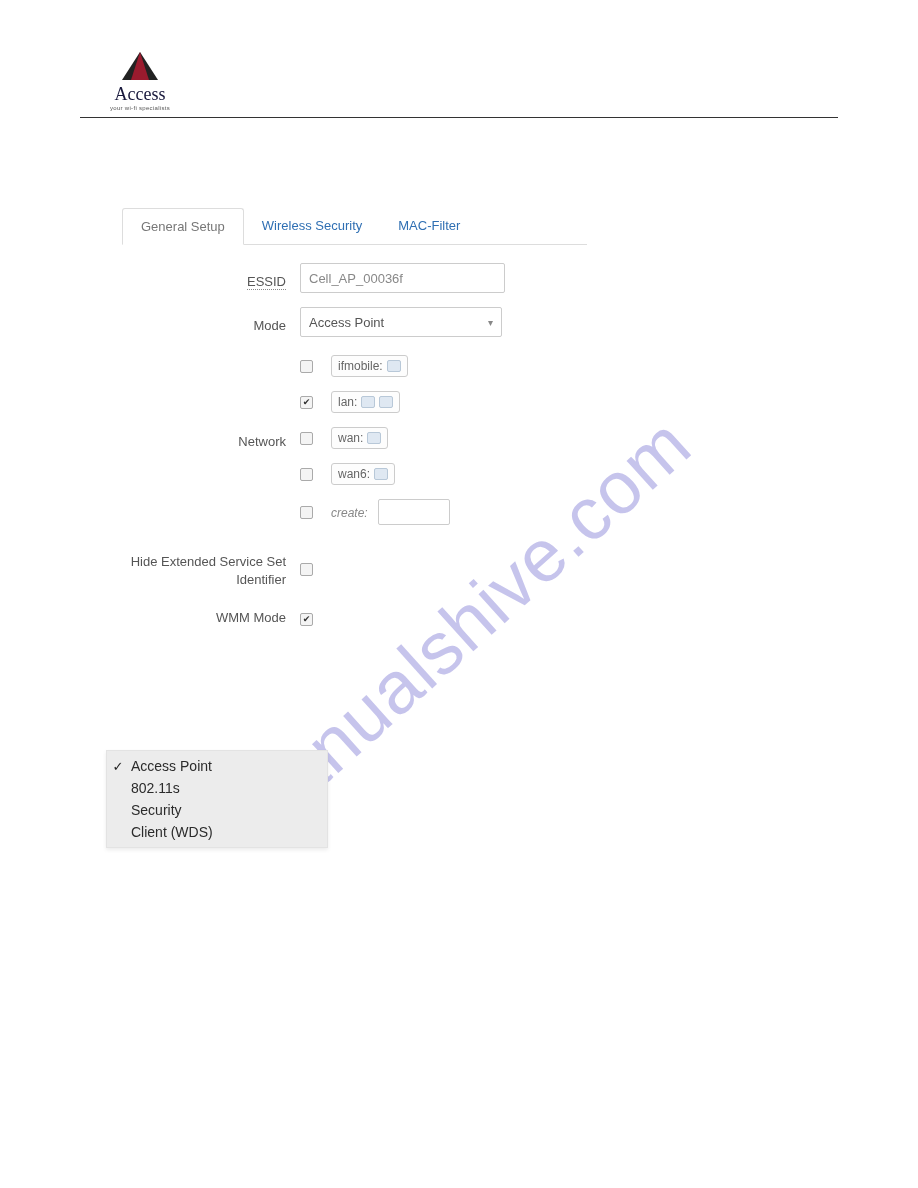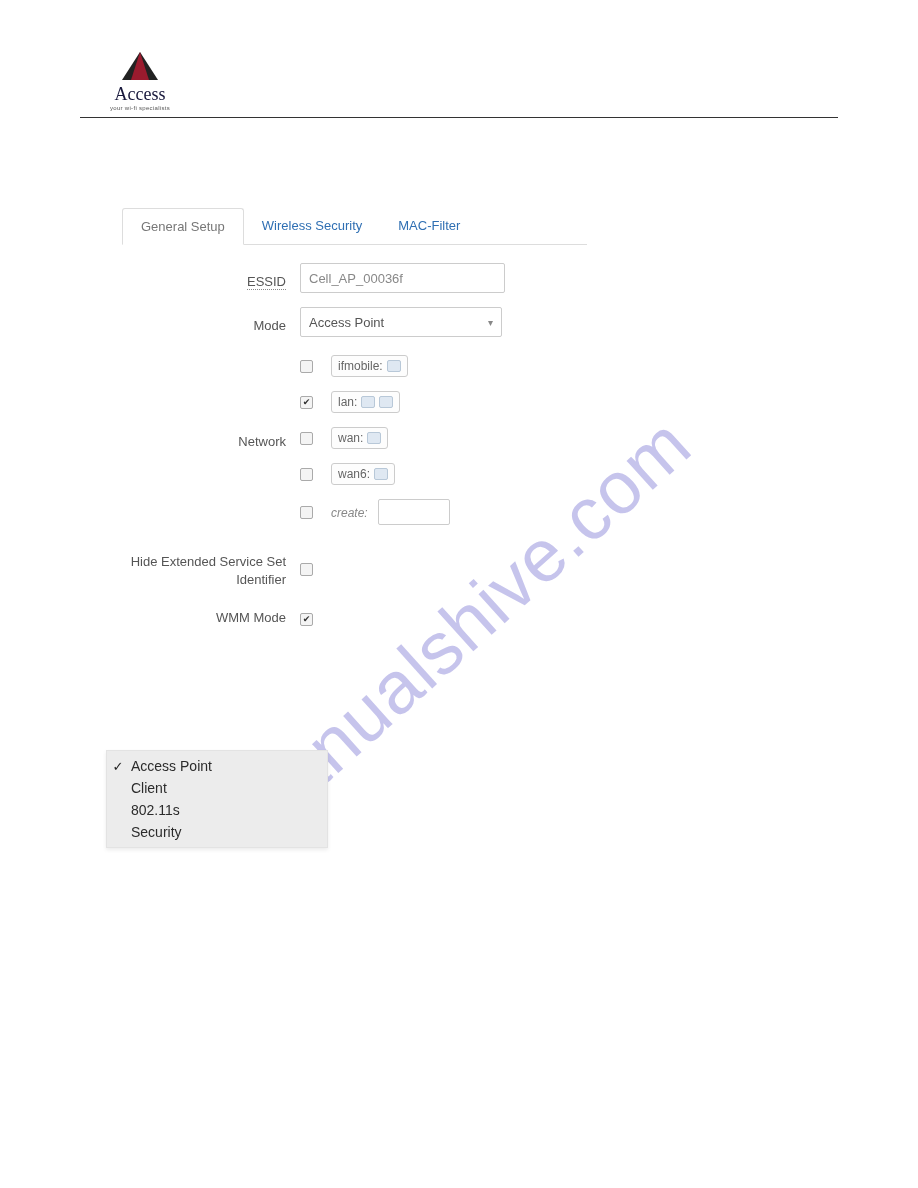--- a/index.html
+++ b/index.html
@@ -313,23 +313,23 @@
   </div>
 </div>
 
 <div class="mode-list">
   <div class="mode-item">
     <span class="chk">✓</span>
     <span>Access Point</span>
   </div>
   <div class="mode-item">
     <span class="chk"></span>
-    <span>Client</span>
-  </div>
-  <div class="mode-item">
-    <span class="chk"></span>
     <span>802.11s</span>
   </div>
   <div class="mode-item">
     <span class="chk"></span>
     <span>Security</span>
   </div>
+  <div class="mode-item">
+    <span class="chk"></span>
+    <span>Client (WDS)</span>
+  </div>
 </div>
 
 </body></html>

